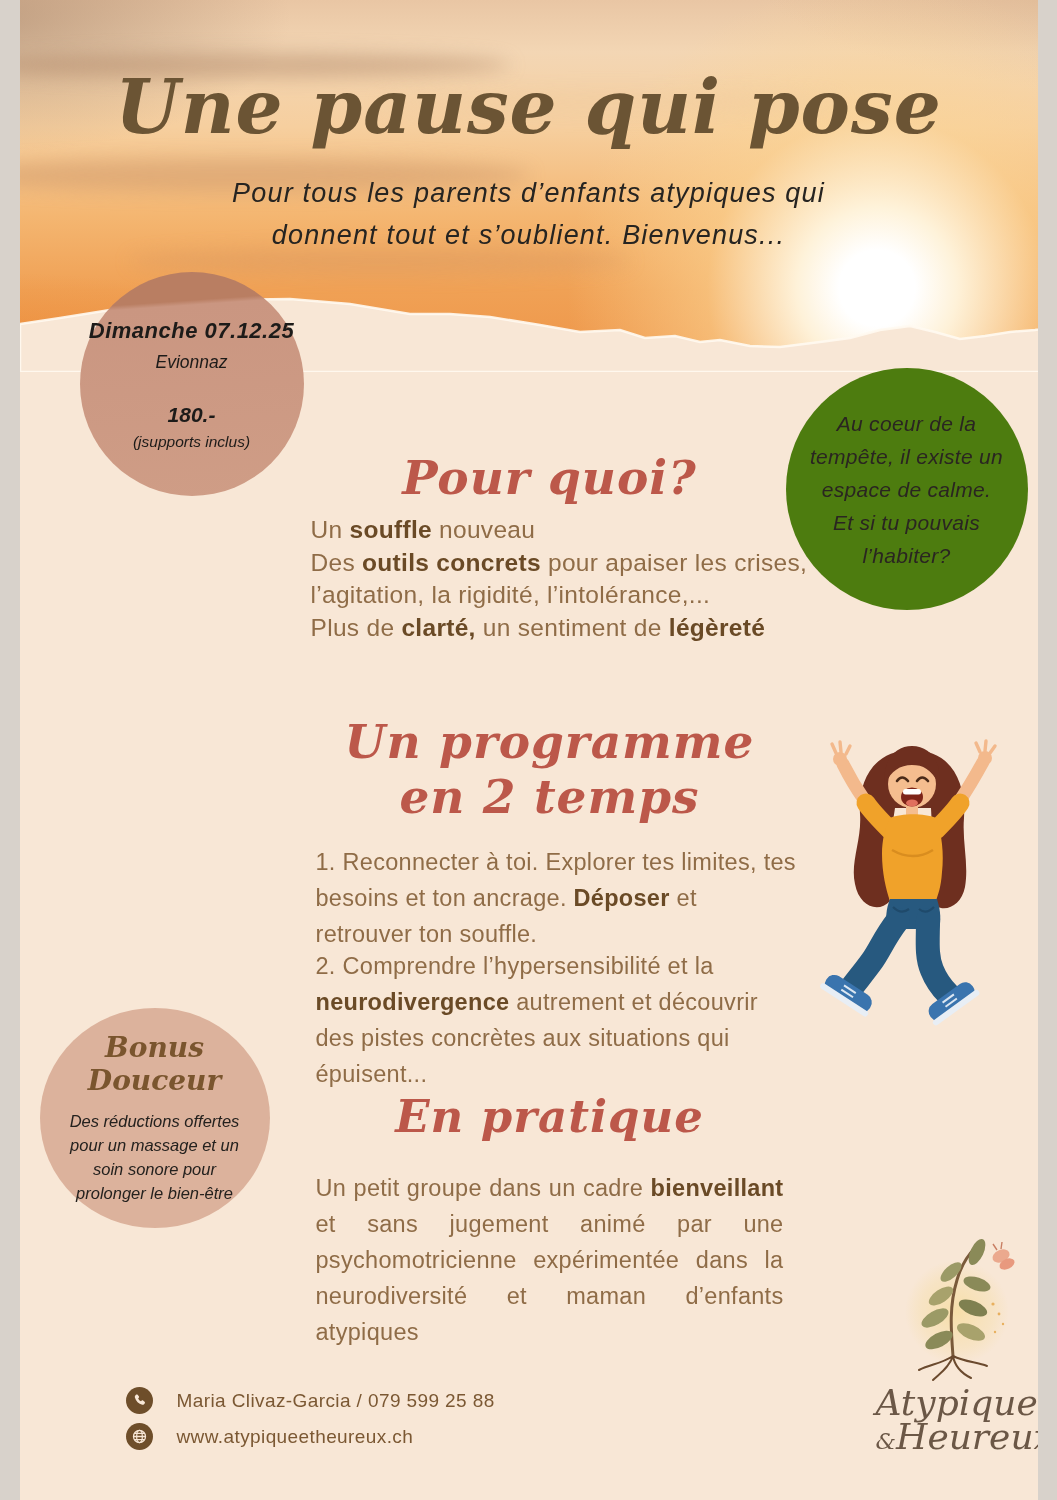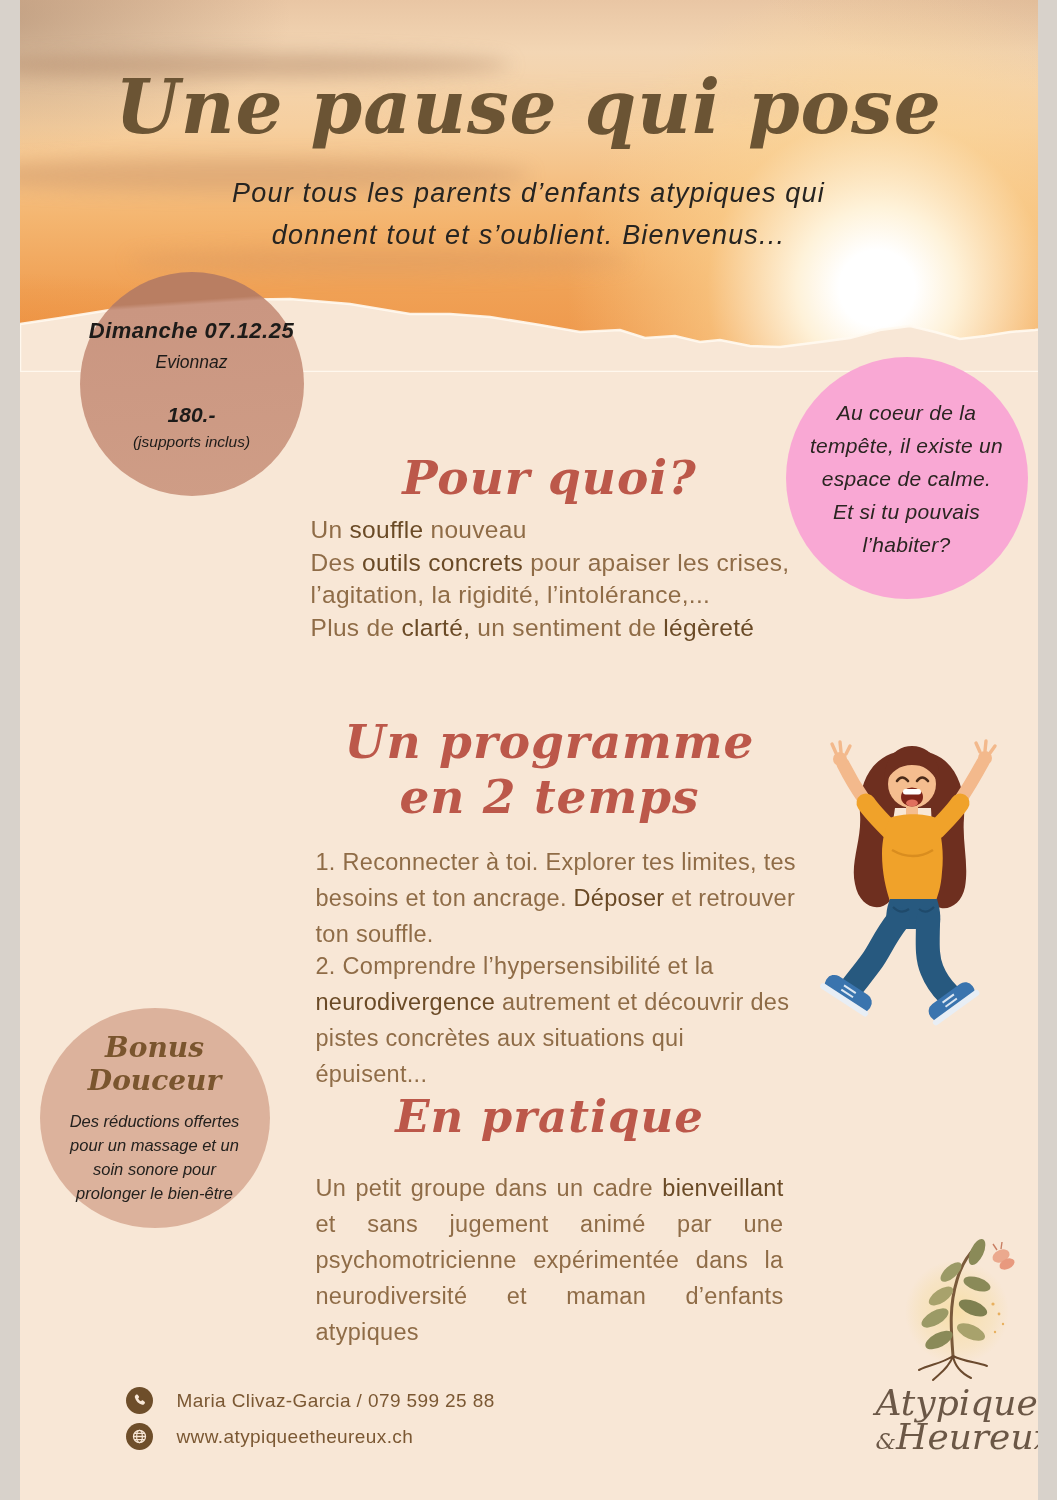--- a/index.html
+++ b/index.html
@@ -31,42 +31,42 @@
   
   .circle{position:absolute;border-radius:50%;display:flex;flex-direction:column;
           align-items:center;justify-content:center;text-align:center;box-sizing:border-box;}
   .info-circle{left:60px;top:272px;width:224px;height:224px;
     background:linear-gradient(176deg,#b97e62 0%,#b97e62 15%,#ca9681 17%,#cf9d86 100%);
     color:#1d1b19;font-style:italic;}
   .info-date{font-weight:700;font-size:22px;letter-spacing:.5px;}
   .info-loc{font-size:17.5px;margin-top:8px;}
   .info-price{font-weight:700;font-size:21px;margin-top:30px;}
   .info-note{font-size:15.5px;margin-top:6px;}
-  .quote-circle{left:766px;top:357px;width:242px;height:242px;background:#f9a8d4;padding:0 24px;}
+  .quote-circle{left:766px;top:368px;width:242px;height:242px;background:#4d7c0f;padding:0 24px;}
   .quote-circle p{margin:0;font-style:italic;font-size:21px;line-height:33px;color:#2a2521;letter-spacing:.3px;}
   .bonus-circle{left:20px;top:1008px;width:230px;height:220px;background:#dcb29c;padding:0 20px;}
   .bonus-title{margin:0;font-family:"DejaVu Serif",serif;font-style:italic;font-weight:700;
     font-size:28px;color:#7a552e;}
   .bonus-text{margin:12px 0 0 0;font-style:italic;font-size:16.5px;line-height:24px;color:#24211e;}
 
   
   .script-red{position:absolute;margin:0;font-family:"DejaVu Serif",serif;font-style:italic;
     font-weight:700;color:#bc584a;text-align:center;letter-spacing:1px;}
   .h-why{left:180px;top:450px;width:700px;font-size:47px;}
   .h-program{left:300px;top:714px;width:460px;font-size:47px;line-height:55px;}
   .h-practice{left:180px;top:1090px;width:700px;font-size:45px;}
 
   .why-list{position:absolute;left:291px;top:514px;font-size:24.5px;line-height:32.5px;
     color:#8f6c47;letter-spacing:.3px;}
   .para{position:absolute;left:296px;width:482px;font-size:23.5px;line-height:36px;
     color:#8f6c47;letter-spacing:.3px;margin:0;}
   .p1{top:844px;}
   .p2{top:948px;}
   .practice-para{top:1170px;width:468px;text-align:justify;}
-  .seg-b{font-weight:400;color:#6a4a26;}
+  .seg-b{font-weight:700;color:#6a4a26;}
 
   
   .woman{position:absolute;left:790px;top:722px;width:207px;height:327px;}
   .logo{position:absolute;left:838px;top:1234px;width:212px;}
   .logo svg{display:block;margin:0 auto;}
   .logo-text{padding-left:18px;font-family:"DejaVu Serif",serif;font-style:italic;
     color:#6b5746;line-height:34px;margin-top:2px;}
   .logo-line1{font-size:36px;}
   .logo-line2{font-size:36px;}
   .logo-amp{font-size:23px;}

